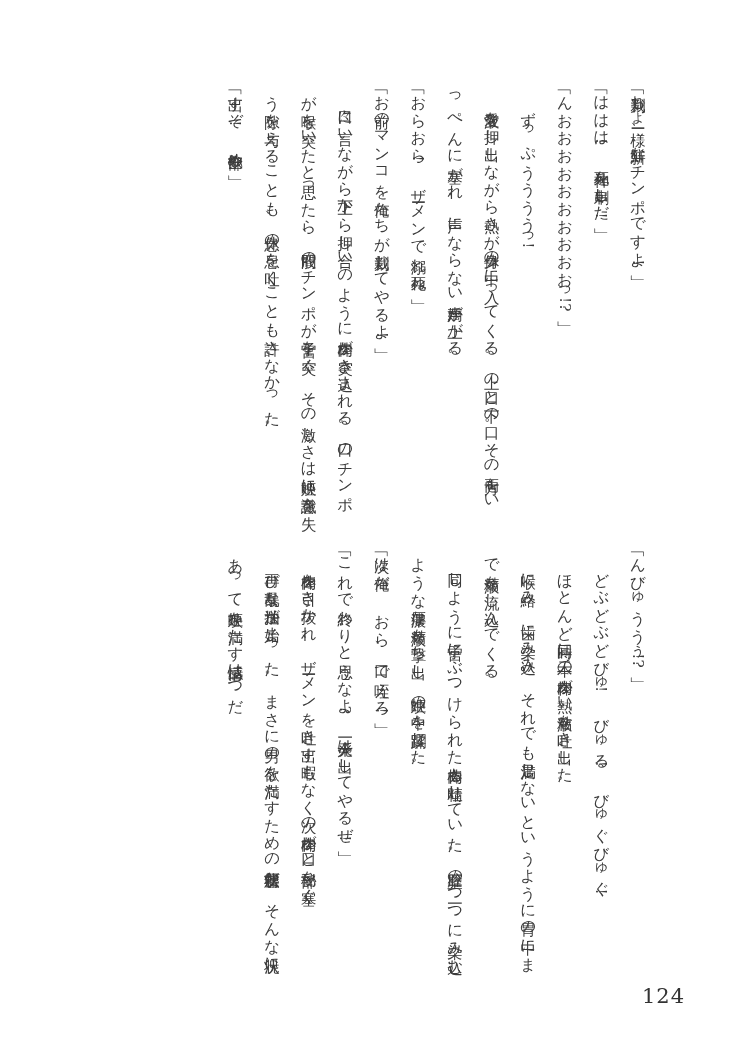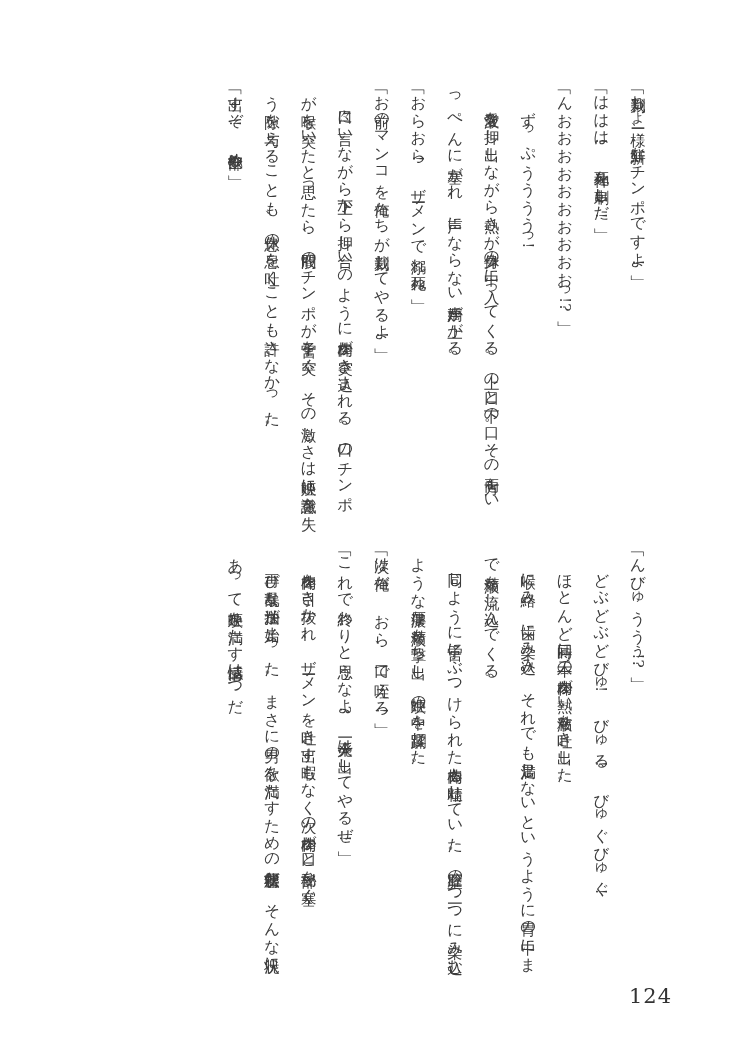--- a/index.html
+++ b/index.html
@@ -26,21 +26,21 @@
     letter-spacing: 0;
     color: #3b3b3b;
     line-break: normal;
     word-break: normal;
   }
   .vblock.top { top: 85px; }
   .vblock.bottom { top: 547px; }
   .vblock p { margin: 0; padding: 0; }
   .page-number {
     position: absolute;
-    left: 629px;
+    left: 642px;
     top: 984px;
     font-size: 21px;
     letter-spacing: 1px;
     color: #333333;
   }
 </style>
 </head>
 <body>
 
 <div class="page">

